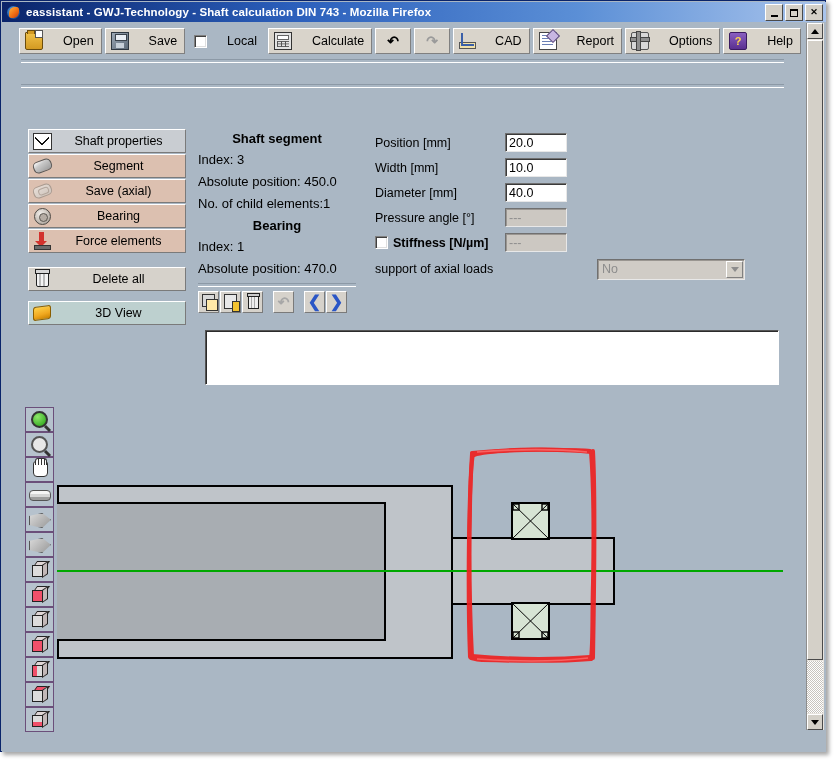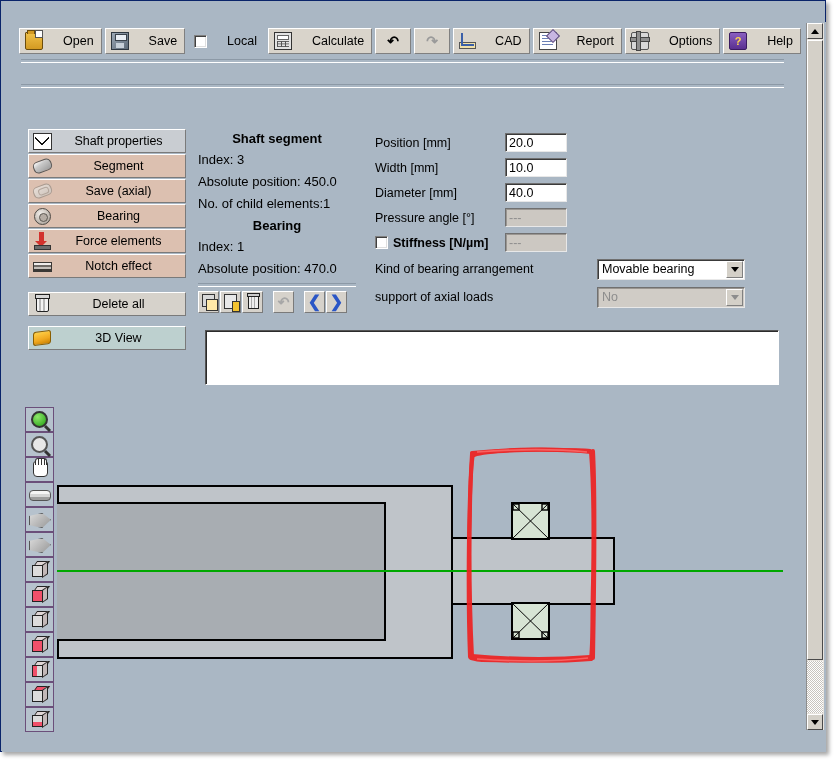--- a/index.html
+++ b/index.html
@@ -276,20 +276,36 @@
   #sbtrack{
     position:absolute;left:0;top:638px;width:16px;bottom:17px;
     background:repeating-conic-gradient(#ffffff 0% 25%, #c8c4be 0% 50%) 0 0/2px 2px;
   }
 </style>
 </head>
 <body>
 
 <div id="window">
 
+  <div id="titlebar">
+    <div id="ff-icon">
+      <div class="globe"></div>
+        <div class="fox"></div>
+    </div>
+    <div id="title-text">eassistant - GWJ-Technology - Shaft calculation DIN 743 - Mozilla Firefox</div>
+    <div id="win-buttons">
+      <div class="winbtn">
+          <div class="m"></div>
+        </div>
+      <div class="winbtn">
+          <div class="x"></div>
+        </div>
+      <div class="winbtn">✕</div>
+    </div>
+  </div>
 
   <div id="content">
 
     <div id="toolbar">
       <div class="tbtn">
         <span class="ticon ic-folder"></span>
         <span>Open</span>
       </div>
       <div class="tsep"></div>
       <div class="tbtn">
@@ -363,26 +379,20 @@
             <span class="si-bear"></span>
           </span>
         <span class="slabel">Bearing</span>
       </div>
       <div class="sbtn">
         <span class="sicon">
             <span class="si-force"></span>
             <span class="si-forcebase"></span>
           </span>
         <span class="slabel">Force elements</span>
-      </div>
-      <div class="sbtn">
-        <span class="sicon">
-            <span class="si-notch"></span>
-          </span>
-        <span class="slabel">Notch effect</span>
       </div>
 
       <div style="height:13px;"></div>
       <div class="sbtn gray">
         <span class="sicon">
             <span class="si-trash"></span>
           </span>
         <span class="slabel">Delete all</span>
       </div>
       <div style="height:9px;"></div>
@@ -443,29 +453,20 @@
         <input class="finput disabled" disabled="" value="---" style="">
       </div>
       <div class="frow">
         <div class="flabel withcb">
           <span class="cbox"></span>
           <span>Stiffness [N/µm]</span>
         </div>
         <input class="finput disabled" disabled="" value="---" style="">
       </div>
       <div class="frow" style="height:28px;">
-        <div class="flabel wide">Kind of bearing arrangement</div>
-        <div class="fsel">
-          <span>Movable bearing</span>
-          <span class="arrowbox">
-              <span class="arrow"></span>
-            </span>
-        </div>
-      </div>
-      <div class="frow" style="height:28px;">
         <div class="flabel wide">support of axial loads</div>
         <div class="fsel disabled">
           <span>No</span>
           <span class="arrowbox">
               <span class="arrow"></span>
             </span>
         </div>
       </div>
     </div>
 

